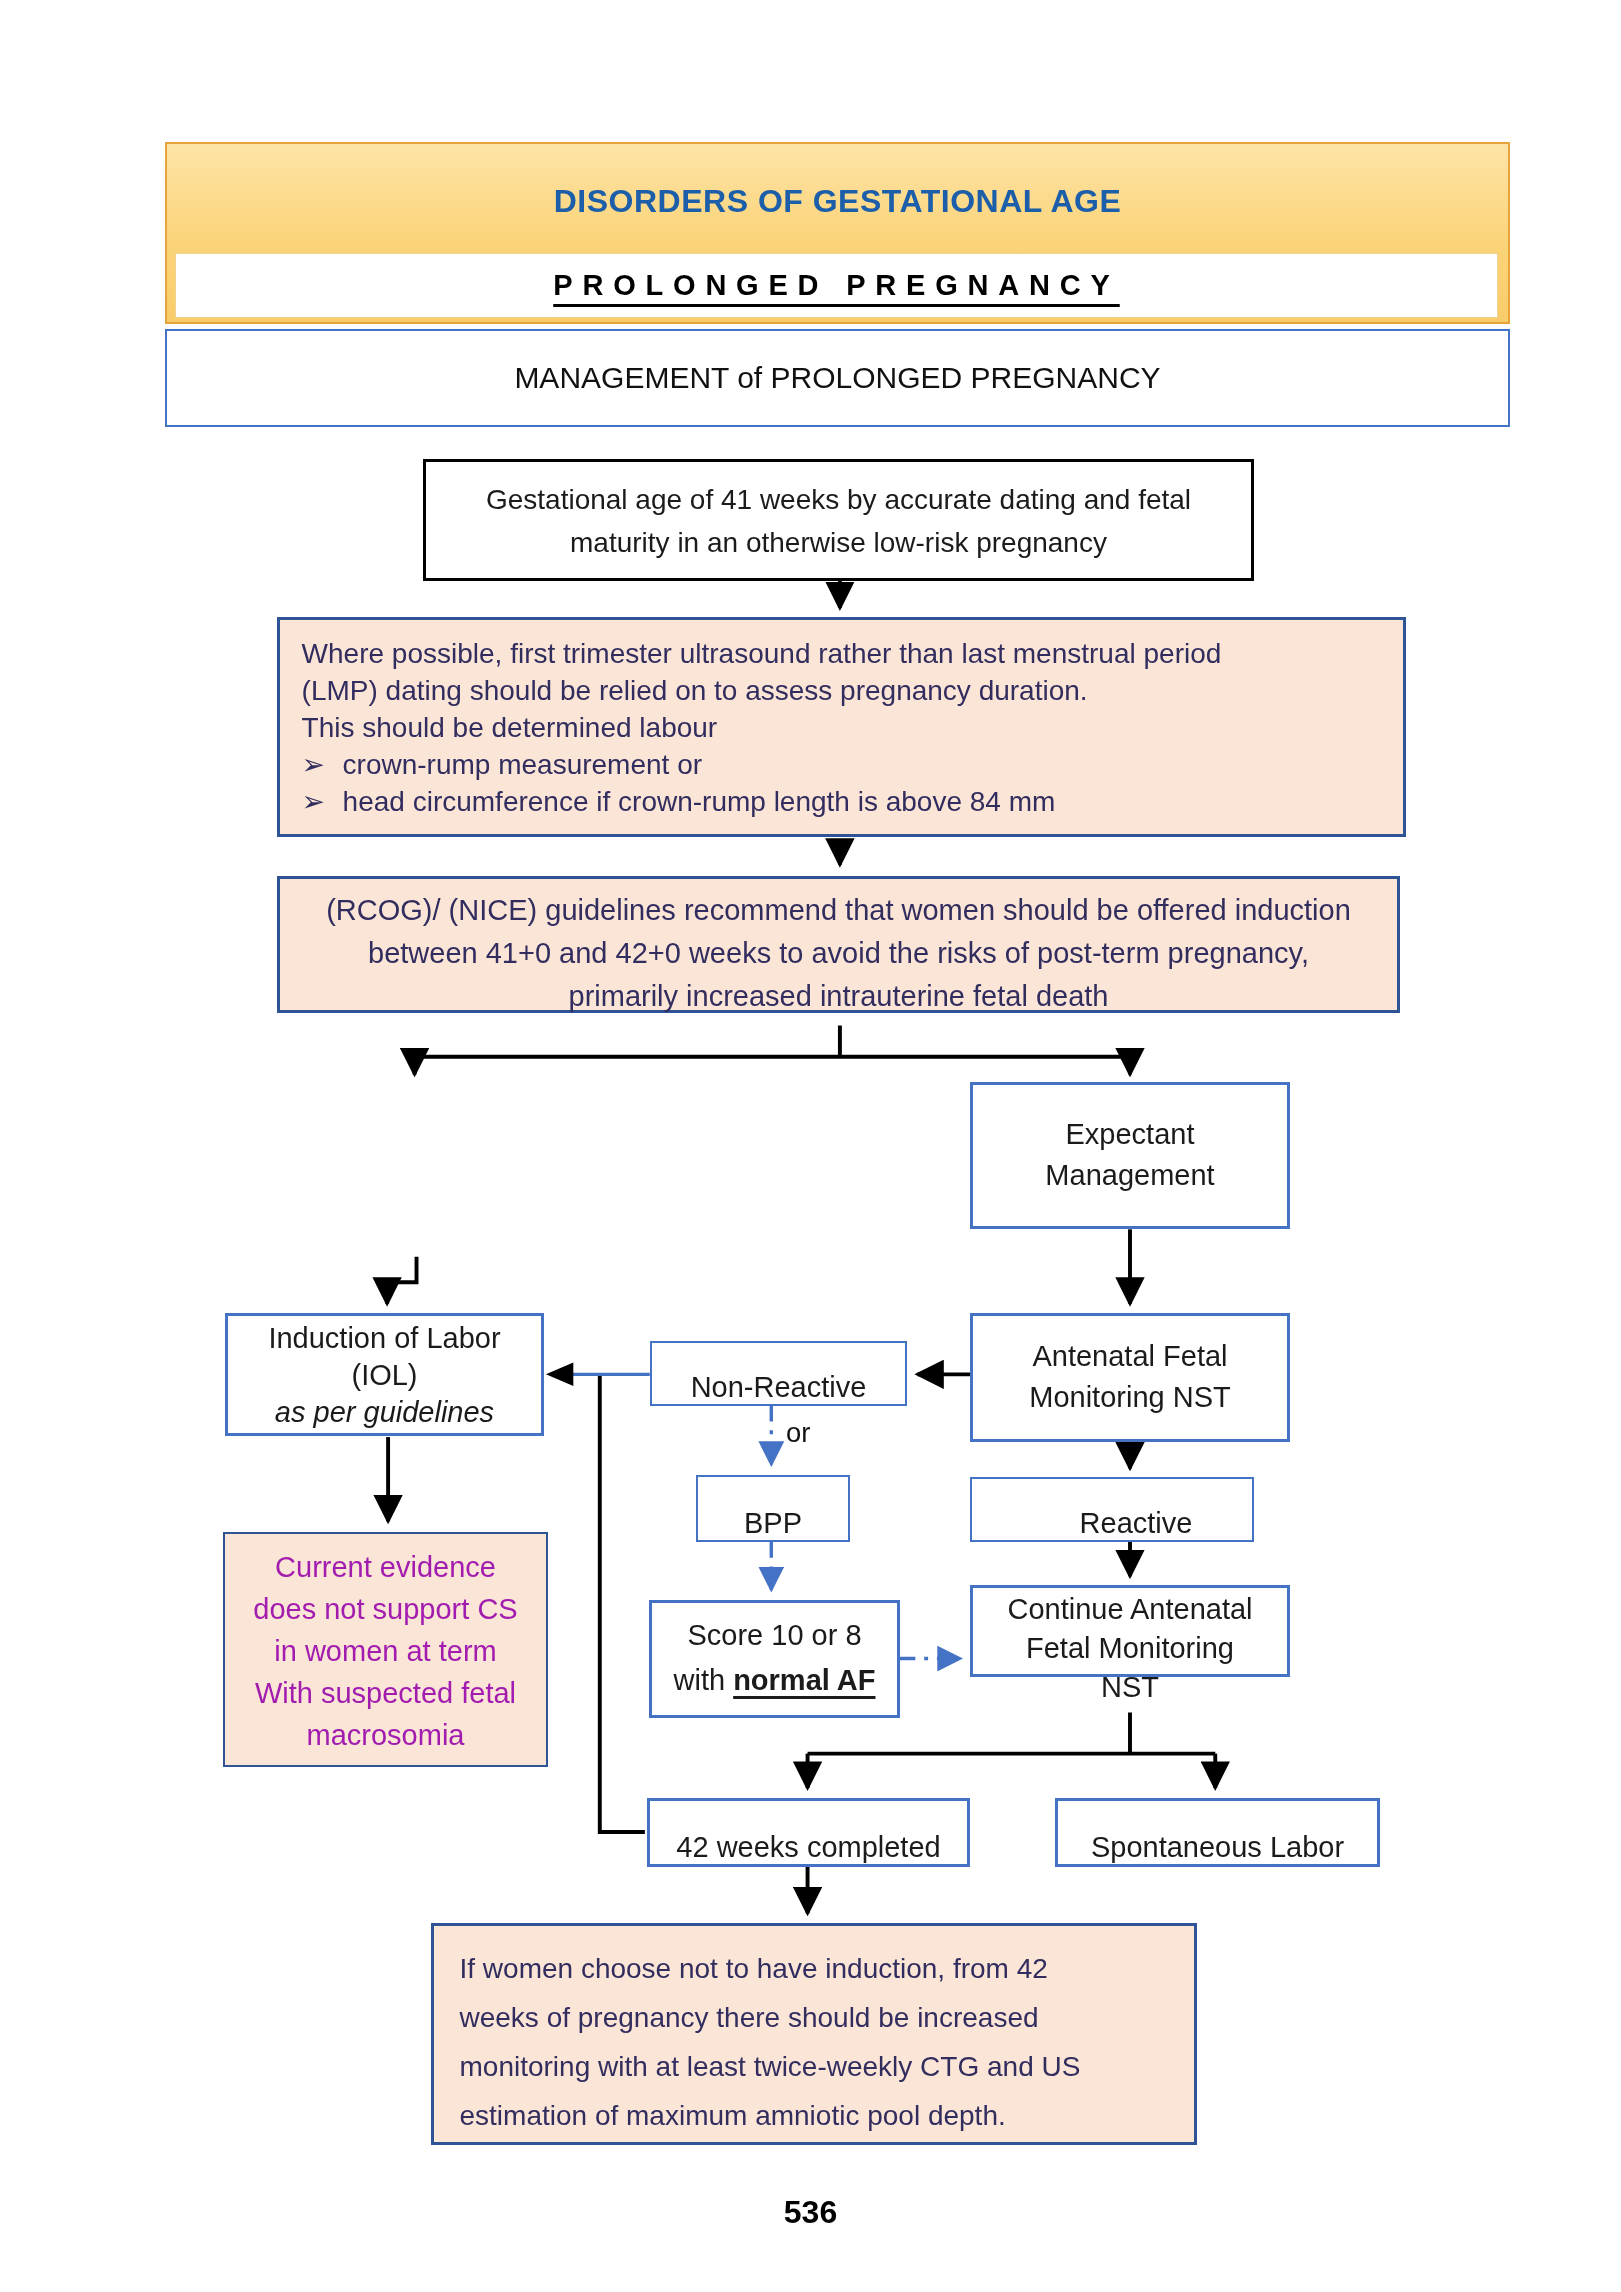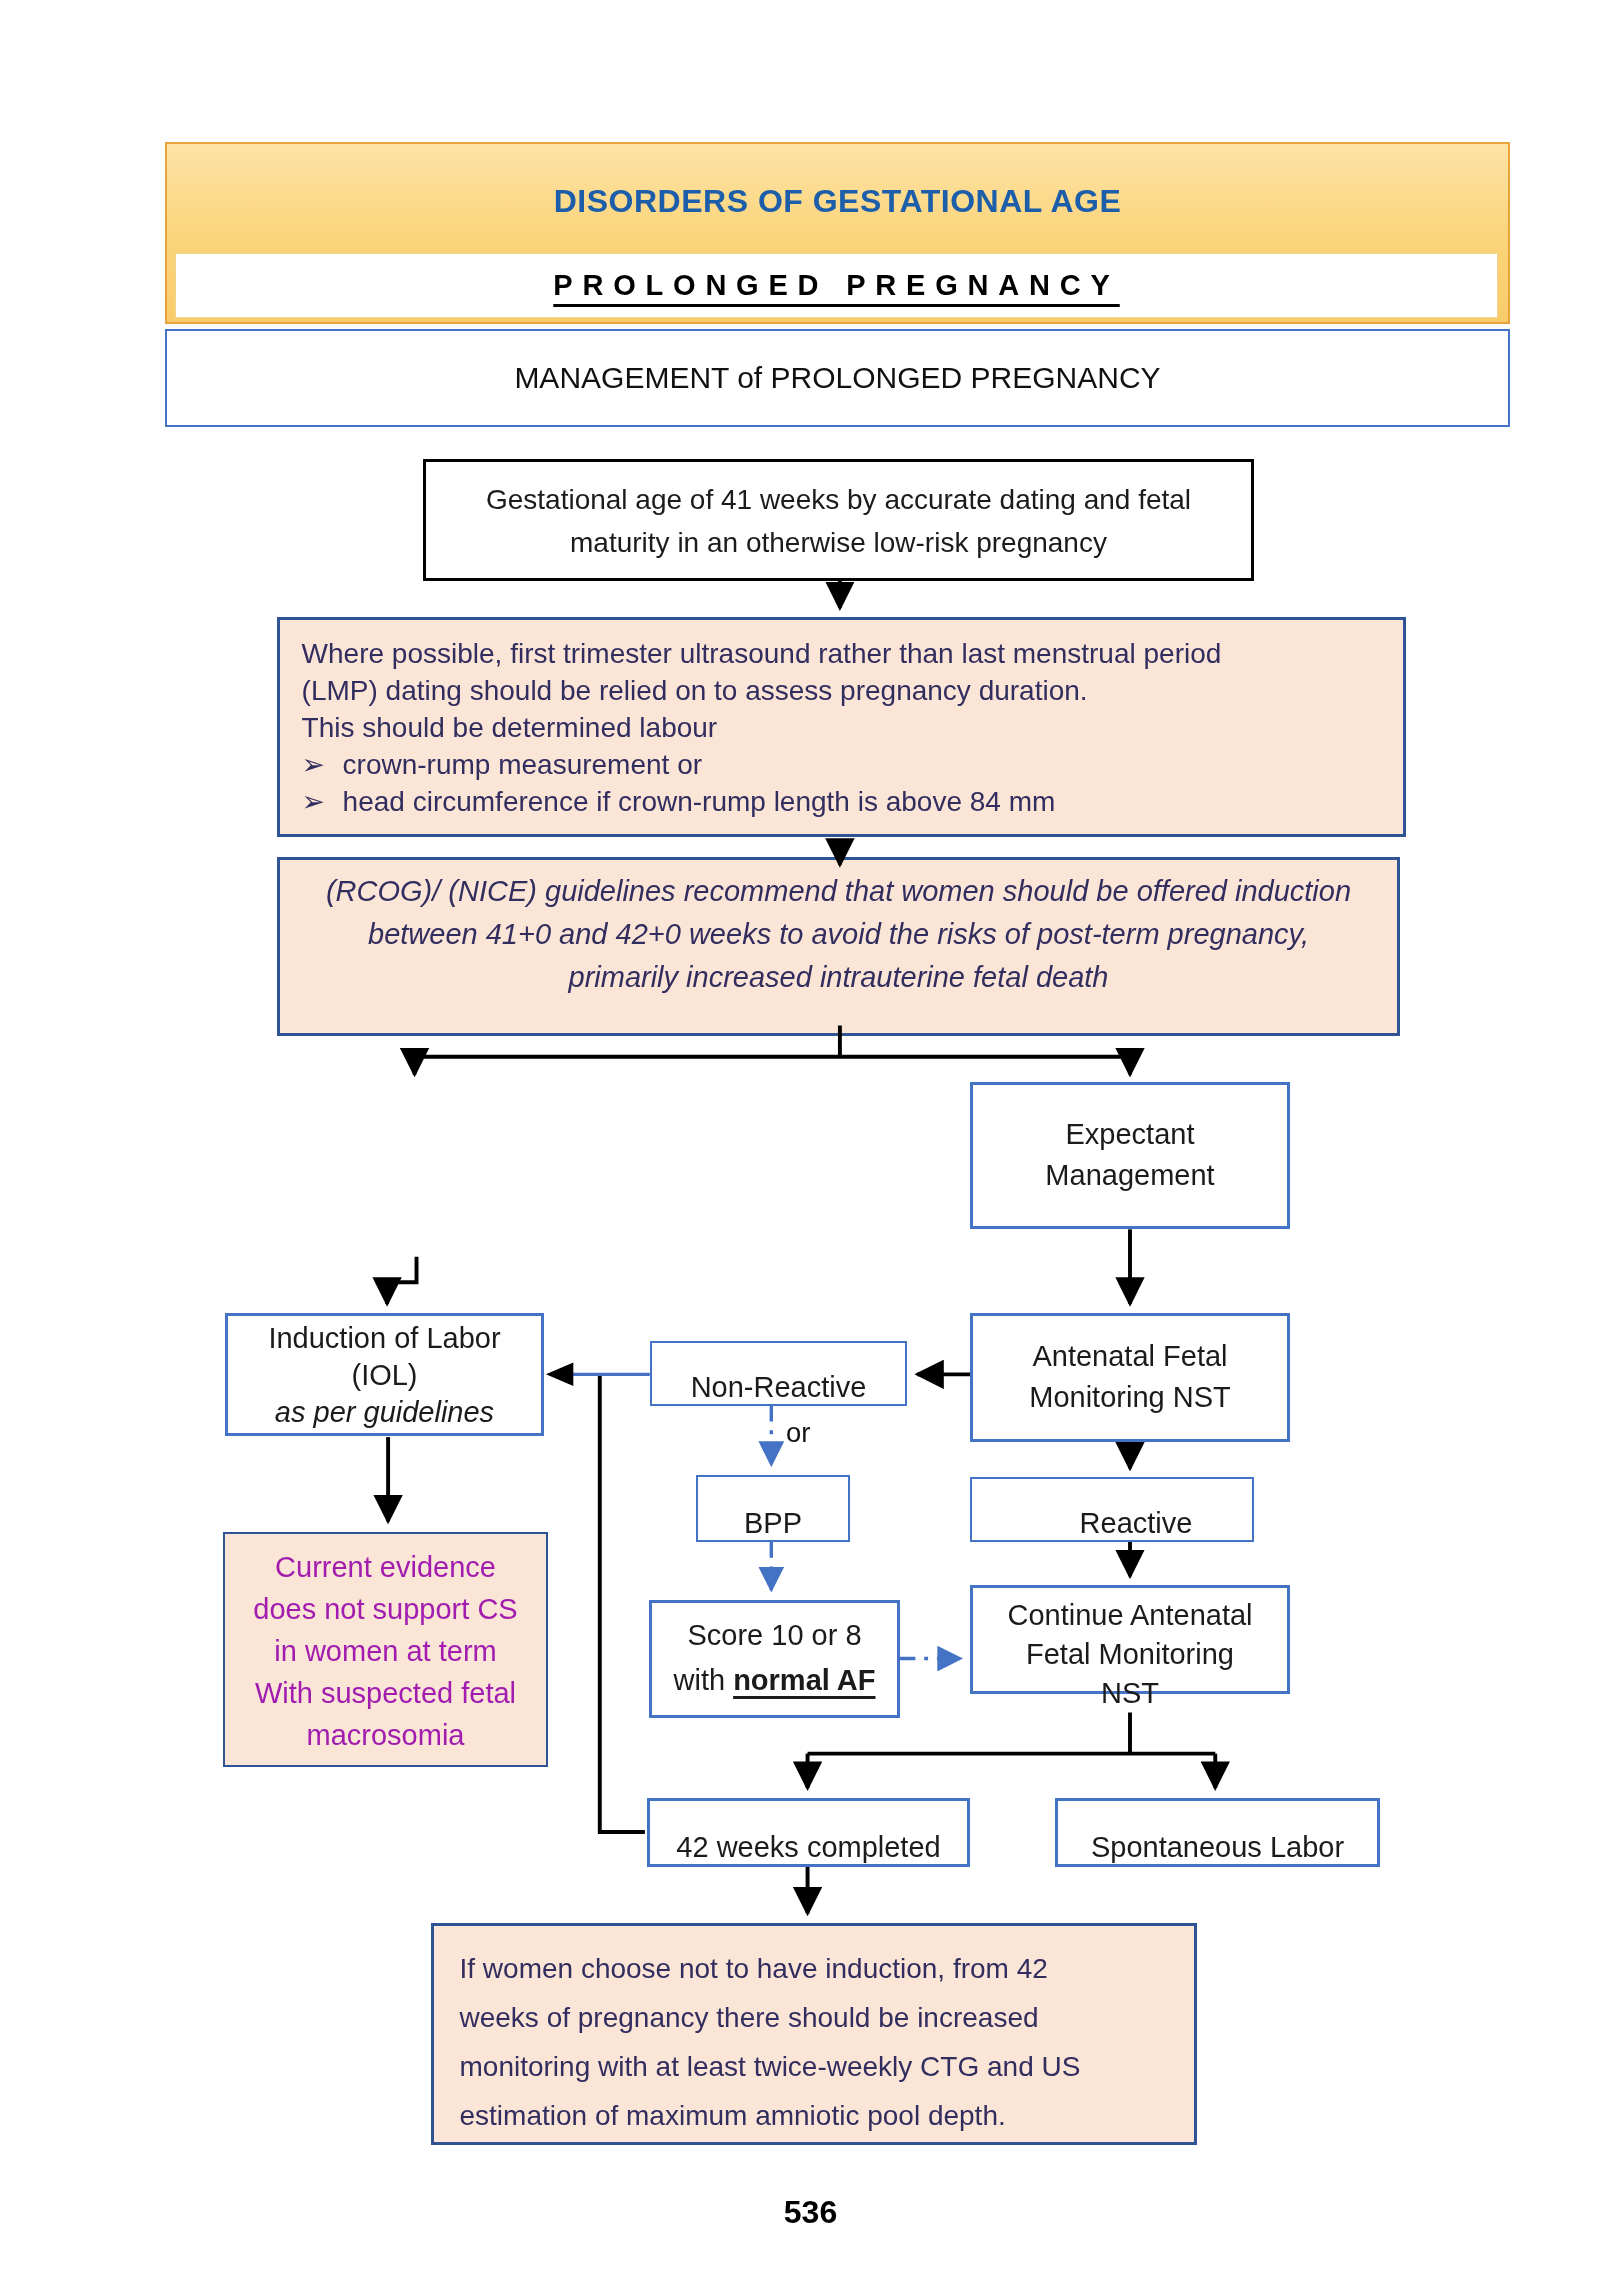--- a/index.html
+++ b/index.html
@@ -115,21 +115,21 @@
     <span class="bullet-row">
       <span class="bullet-ch">➢</span>
       <span>crown-rump measurement or</span>
     </span>
     <span class="bullet-row">
       <span class="bullet-ch">➢</span>
       <span>head circumference if crown-rump length is above 84 mm</span>
     </span>
   </div>
 
-  <div class="abs peach ctr f30" style="left:277px;top:857px;width:1123px;height:179px;padding-top:9.8px;line-height:43px;font-style:italic;">
+  <div class="abs peach ctr f30" style="left:277px;top:876px;width:1123px;height:137px;padding-top:9.8px;line-height:43px;">
     <span class="line">(RCOG)/ (NICE) guidelines recommend that women should be offered induction</span>
     <span class="line">between 41+0 and 42+0 weeks to avoid the risks of post-term pregnancy,</span>
     <span class="line">primarily increased intrauterine fetal death</span>
   </div>
 
 
   <div class="abs box bl4 ctr f30" style="left:970px;top:1082px;width:320px;height:147px;padding-top:29px;line-height:41px;">
     <span class="line">Expectant</span>
     <span class="line">Management</span>
   </div>
@@ -157,21 +157,21 @@
 
   <div class="abs box bl3 flex-c f30" style="left:970px;top:1477px;width:284px;height:65px;padding-left:48px;">
     <span>Reactive</span>
   </div>
 
   <div class="abs box bl4 ctr f30" style="left:649px;top:1600px;width:251px;height:118px;padding-top:9.8px;line-height:45px;">
     <span class="line">Score 10 or 8</span>
     <span class="line"><span>with </span><span class="bu">normal AF</span></span>
   </div>
 
-  <div class="abs box bl4 ctr f30" style="left:970px;top:1585px;width:320px;height:109px;padding-top:8px;line-height:39px;">
+  <div class="abs box bl4 ctr f30" style="left:970px;top:1585px;width:320px;height:92px;padding-top:2px;line-height:39px;">
     <span class="line">Continue Antenatal</span>
     <span class="line">Fetal Monitoring</span>
     <span class="line">NST</span>
   </div>
 
   <div class="abs peach3 ctr f30" style="left:223px;top:1532px;width:325px;height:235px;padding-top:11.8px;line-height:42px;">
     <span class="line">Current evidence</span>
     <span class="line">does not support CS</span>
     <span class="line">in women at term</span>
     <span class="line">With suspected fetal</span>

